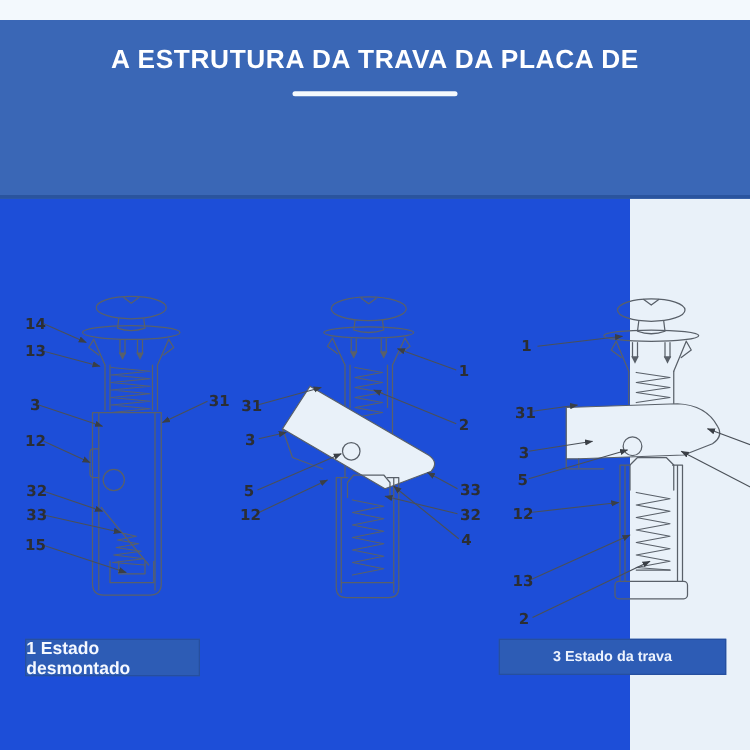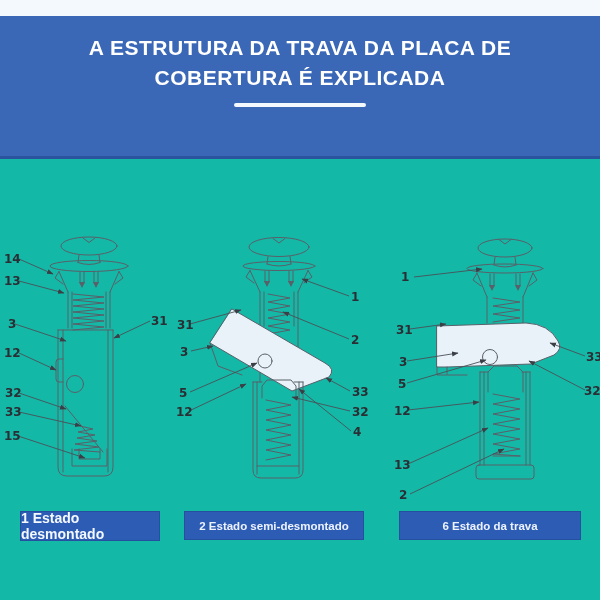--- a/index.html
+++ b/index.html
@@ -1,26 +1,26 @@
 <!DOCTYPE html>
 <html><head>
 <meta charset="utf-8">
 <style>
   html,body{margin:0;padding:0;}
   body{width:600px;height:600px;overflow:hidden;background:#e9f1f9;
        font-family:"Liberation Sans",sans-serif;}
-  .stage{position:relative;width:600px;height:600px;background:#14b8a6;}
+  .stage{position:relative;width:504px;height:600px;background:#1d4ed8;}
   .topstrip{position:absolute;top:0;left:0;width:600px;height:16px;background:#f3f9fd;}
   .banner{position:absolute;top:16px;left:0;width:600px;height:140px;
           background:#3a67b6;border-bottom:3px solid #2a549e;color:#fff;text-align:center;}
   .t1{margin-top:20px;font-size:21px;font-weight:bold;letter-spacing:.5px;}
   .t2{margin-top:6px;font-size:21px;font-weight:bold;letter-spacing:.5px;}
   .divider{width:132px;height:4px;border-radius:2px;background:#f4f9fd;margin:13px auto 11px auto;}
   .subtitle{font-size:16px;font-weight:bold;color:#eef5fd;}
-  .fig{position:absolute;}
+  .fig{position:absolute;padding-left:16px;}
   .fig svg{display:block;}
   .dw{stroke:#596069;stroke-width:1;fill:none;stroke-linejoin:round;stroke-linecap:round;}
   .fillbg{fill:#e9f1f9;}
   .tip{fill:#596069;stroke:none;}
   .ld{stroke:#4a5058;stroke-width:0.9;fill:none;marker-end:url(#arw);}
   .co{font-family:"DejaVu Sans",sans-serif;font-weight:bold;font-size:12px;fill:#2b2e34;}
   .caption{position:absolute;display:flex;align-items:center;justify-content:center;
            background:#2d5cb5;border:1px solid #264f9f;color:#edf3fe;font-weight:bold;}
   .cap1{left:20px;top:511px;width:138px;height:28px;font-size:14px;color:#f4f8ff;}
   .cap2{left:184px;top:511px;width:178px;height:27px;font-size:11.5px;}
@@ -28,21 +28,20 @@
 </style>
 </head>
 <body>
 
 <div class="stage">
 
   <div class="topstrip"></div>
 
   <div class="banner">
     <div class="t1">A ESTRUTURA DA TRAVA DA PLACA DE</div>
-    <div class="t2">COBERTURA É EXPLICADA</div>
     <div class="divider"></div>
   </div>
 
   <div class="fig" style="left:0;top:230px;">
     <svg width="170" height="262" viewBox="0 0 170 262">
       <defs>
         <marker id="arw" markerWidth="8" markerHeight="7" refX="6" refY="3" orient="auto" markerUnits="userSpaceOnUse">
           <path d="M0,0.5 L6.5,3 L0,5.5 Z" fill="#3a3f46"></path>
         </marker>
       </defs>
@@ -163,16 +162,15 @@
         <text class="co" x="4" y="185">12</text>
         <text class="co" x="4" y="239">13</text>
         <text class="co" x="9" y="269">2</text>
         <text class="co" x="196" y="131">33</text>
         <text class="co" x="194" y="165">32</text>
       </g>
     </svg>
   </div>
 
   <div class="caption cap1">1 Estado desmontado</div>
-  <div class="caption cap2">2 Estado semi-desmontado</div>
-  <div class="caption cap3">6 Estado da trava</div>
+  <div class="caption cap3">3 Estado da trava</div>
 
 </div>
 
 </body></html>

